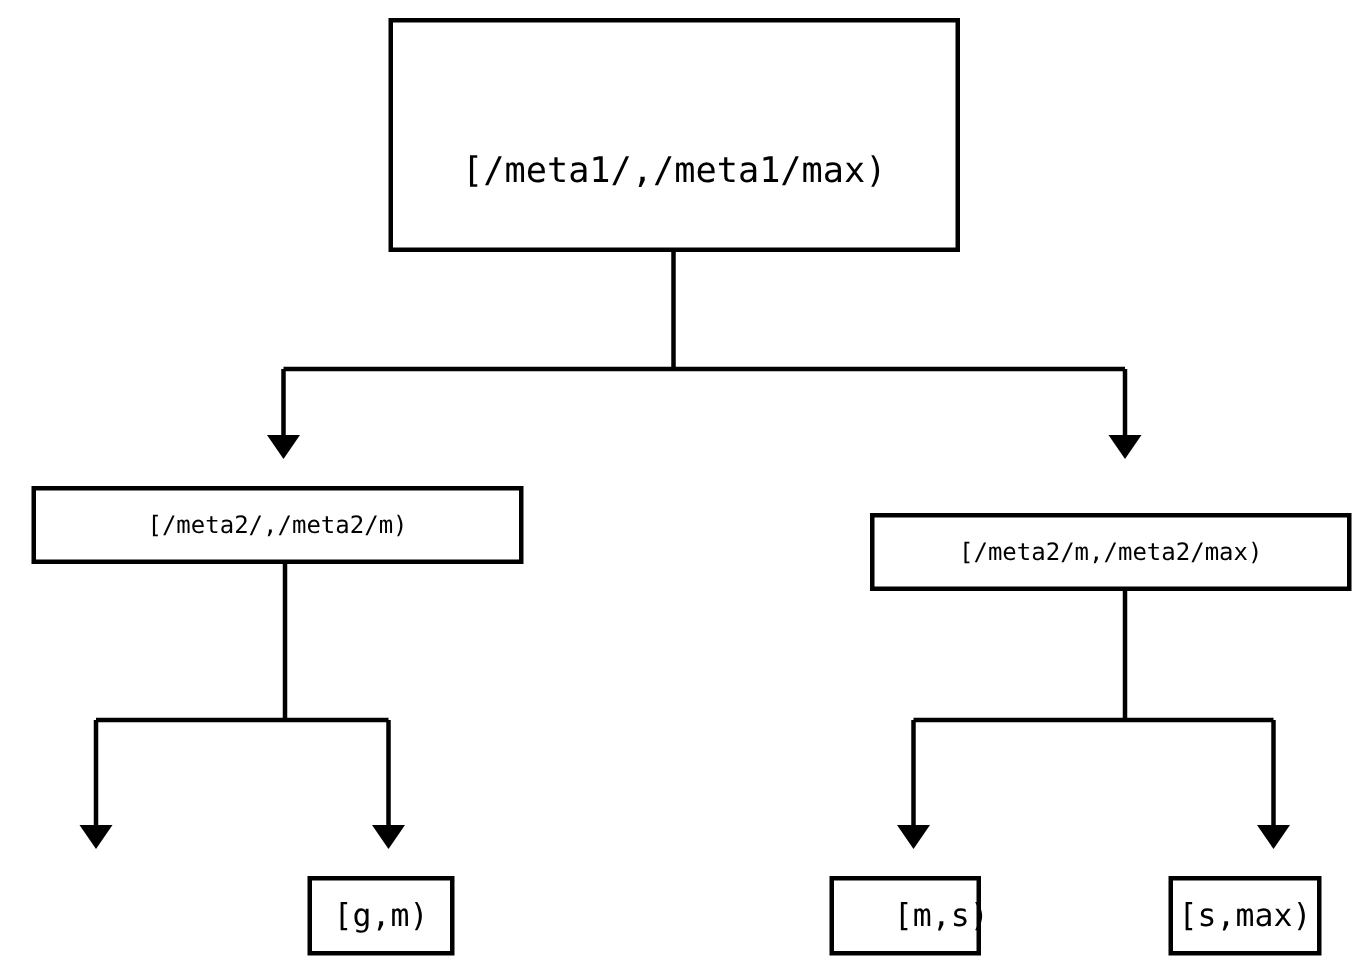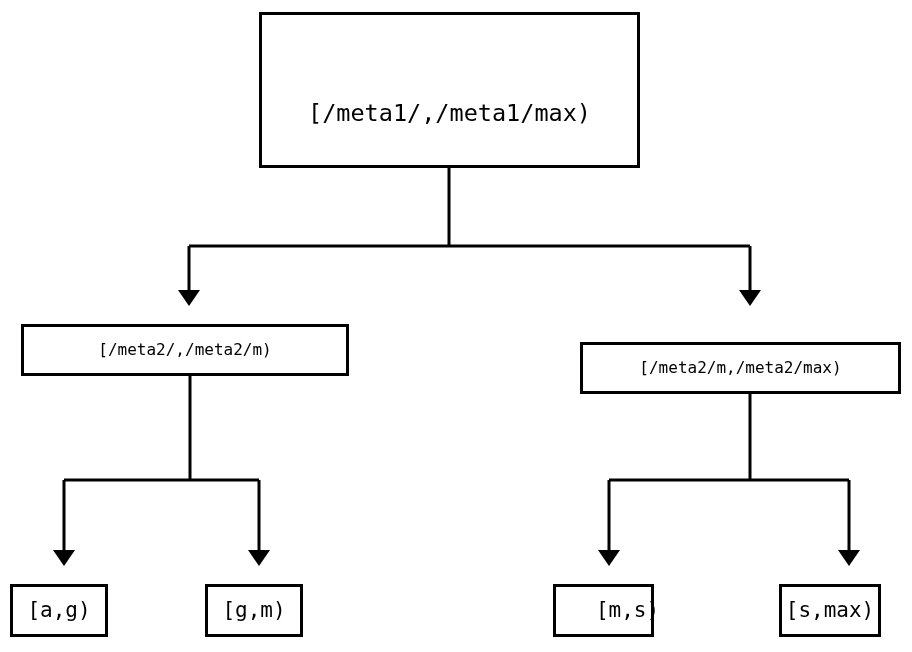--- a/index.html
+++ b/index.html
@@ -116,23 +116,20 @@
   </div>
 
   <div class="node node-mid-left">
     <span class="node-label">[/meta2/,/meta2/m)</span>
   </div>
 
   <div class="node node-mid-right">
     <span class="node-label">[/meta2/m,/meta2/max)</span>
   </div>
 
-  <div class="node node-leaf node-leaf-1">
-    <span class="node-label">[a,g)</span>
-  </div>
 
   <div class="node node-leaf node-leaf-2">
     <span class="node-label">[g,m)</span>
   </div>
 
   <div class="node node-leaf node-leaf-3">
     <span class="node-label">[m,s)</span>
   </div>
 
   <div class="node node-leaf node-leaf-4">

